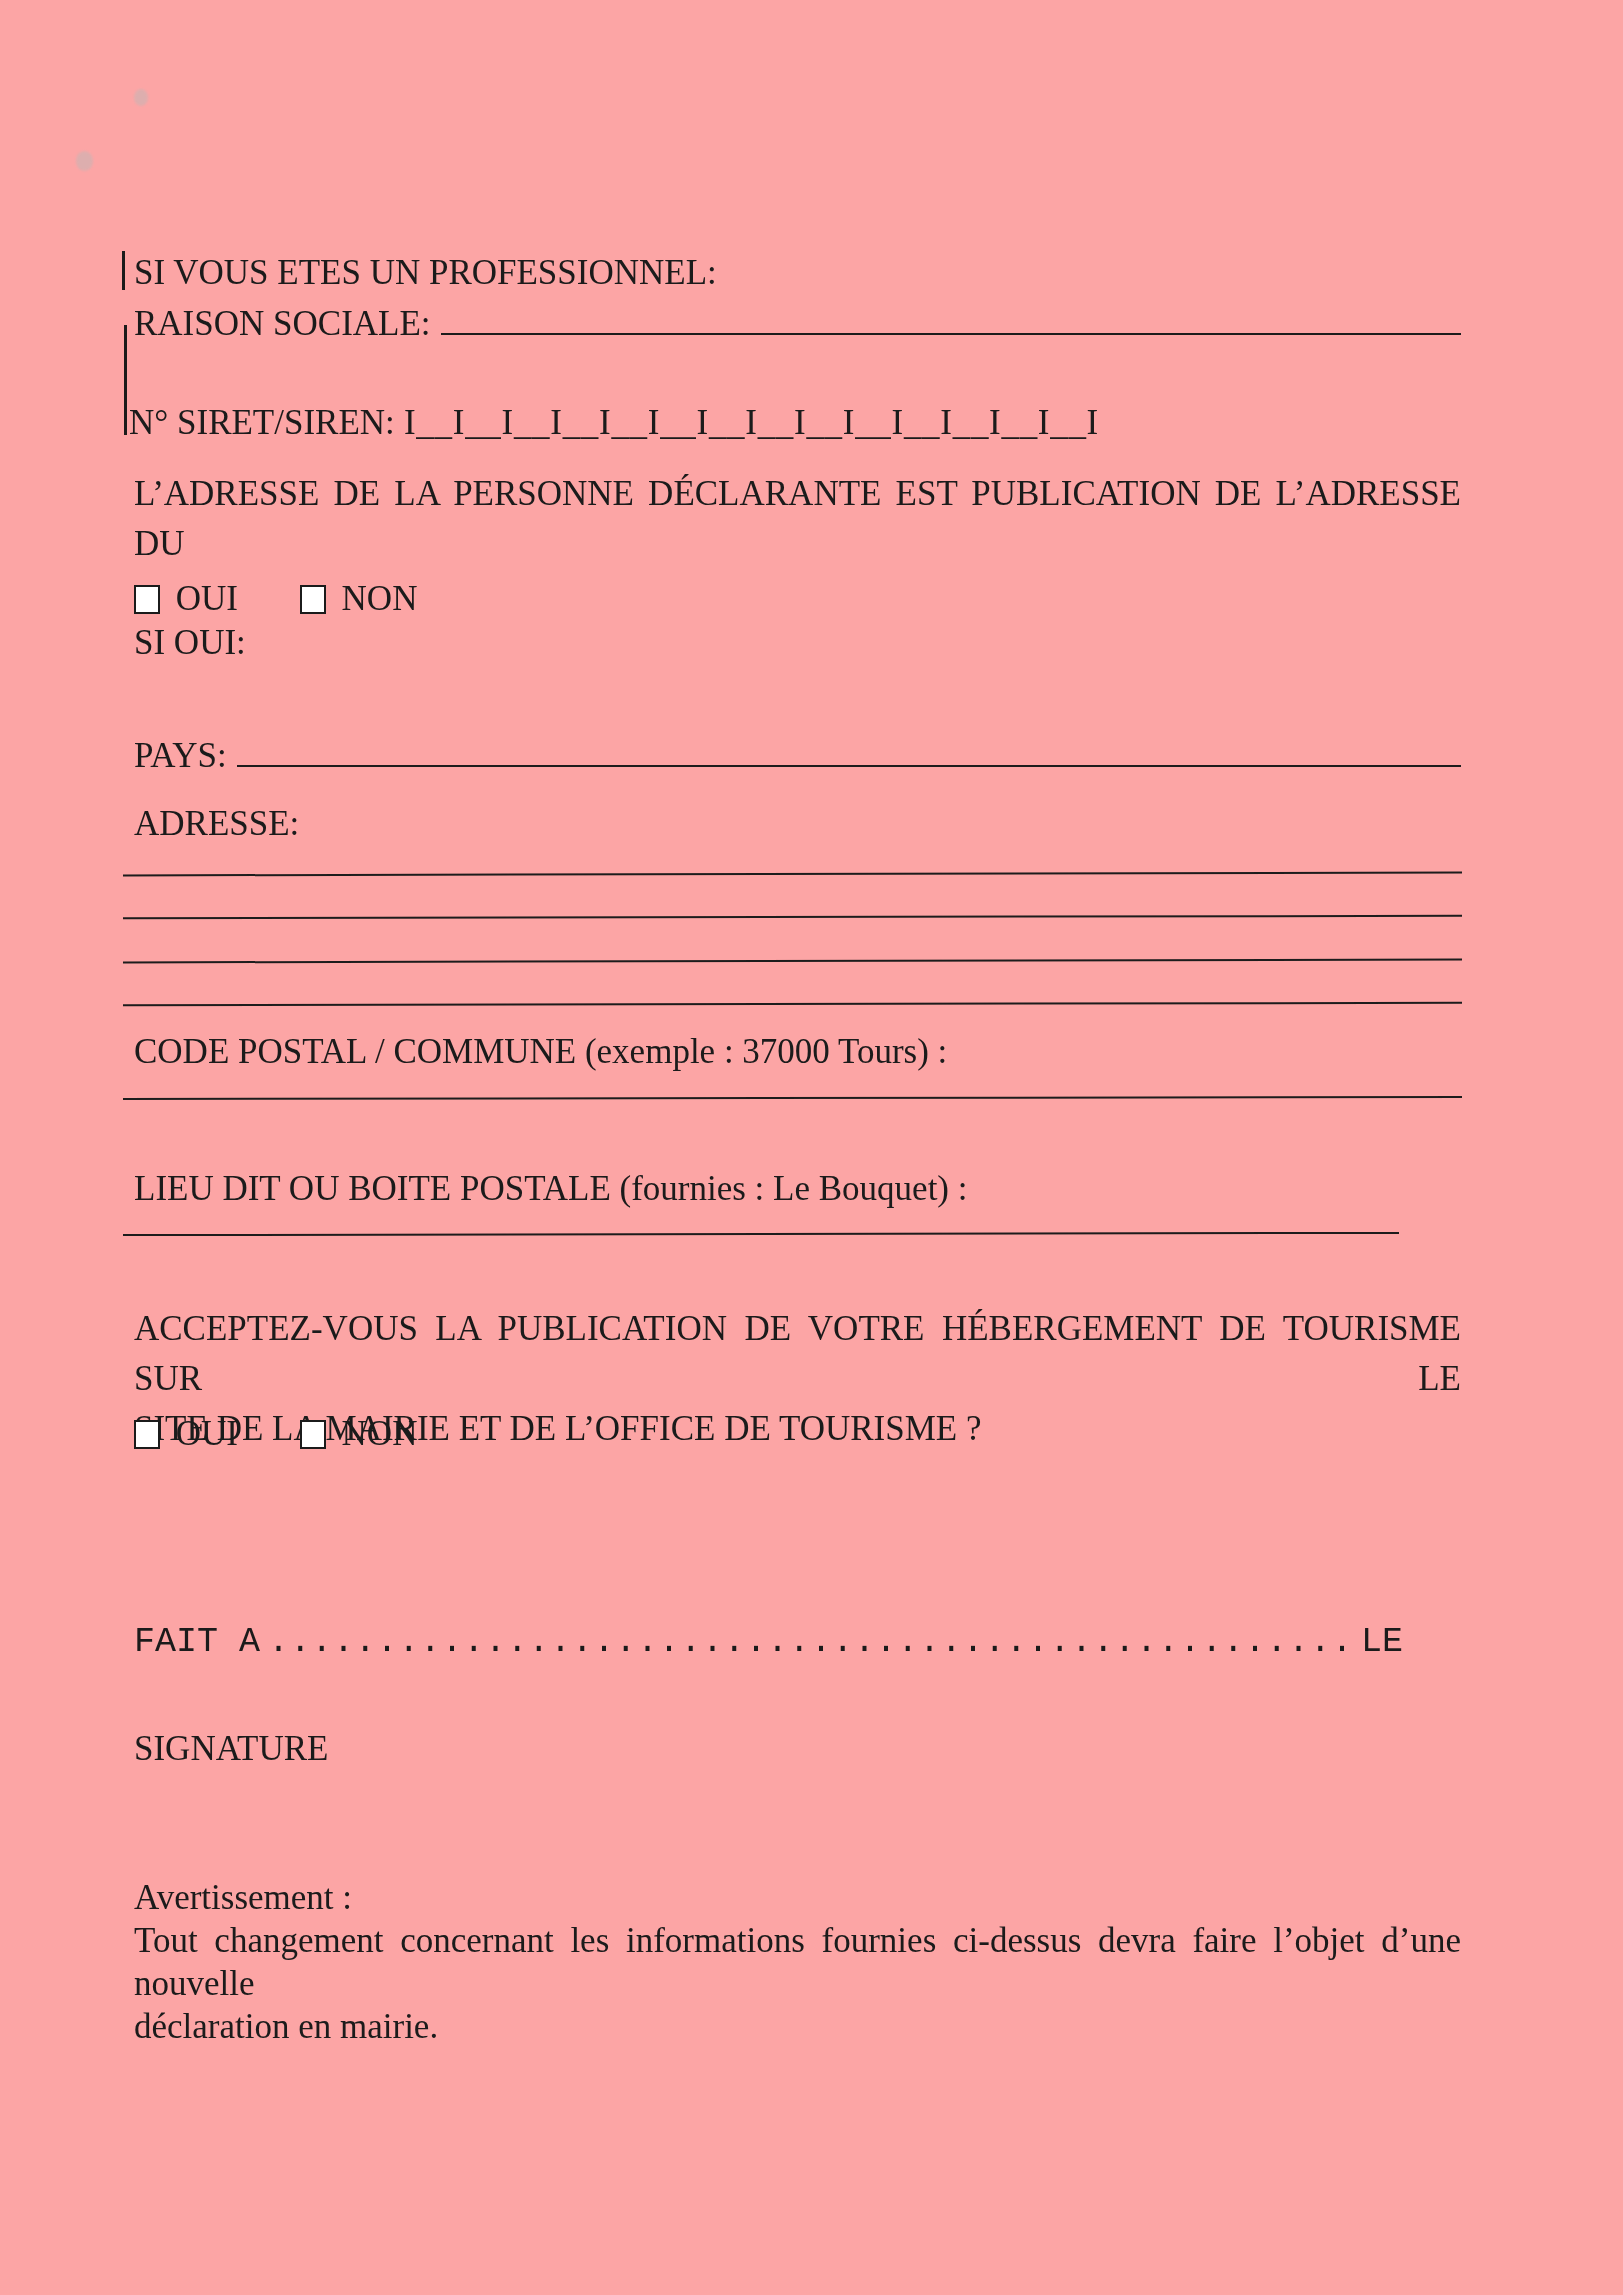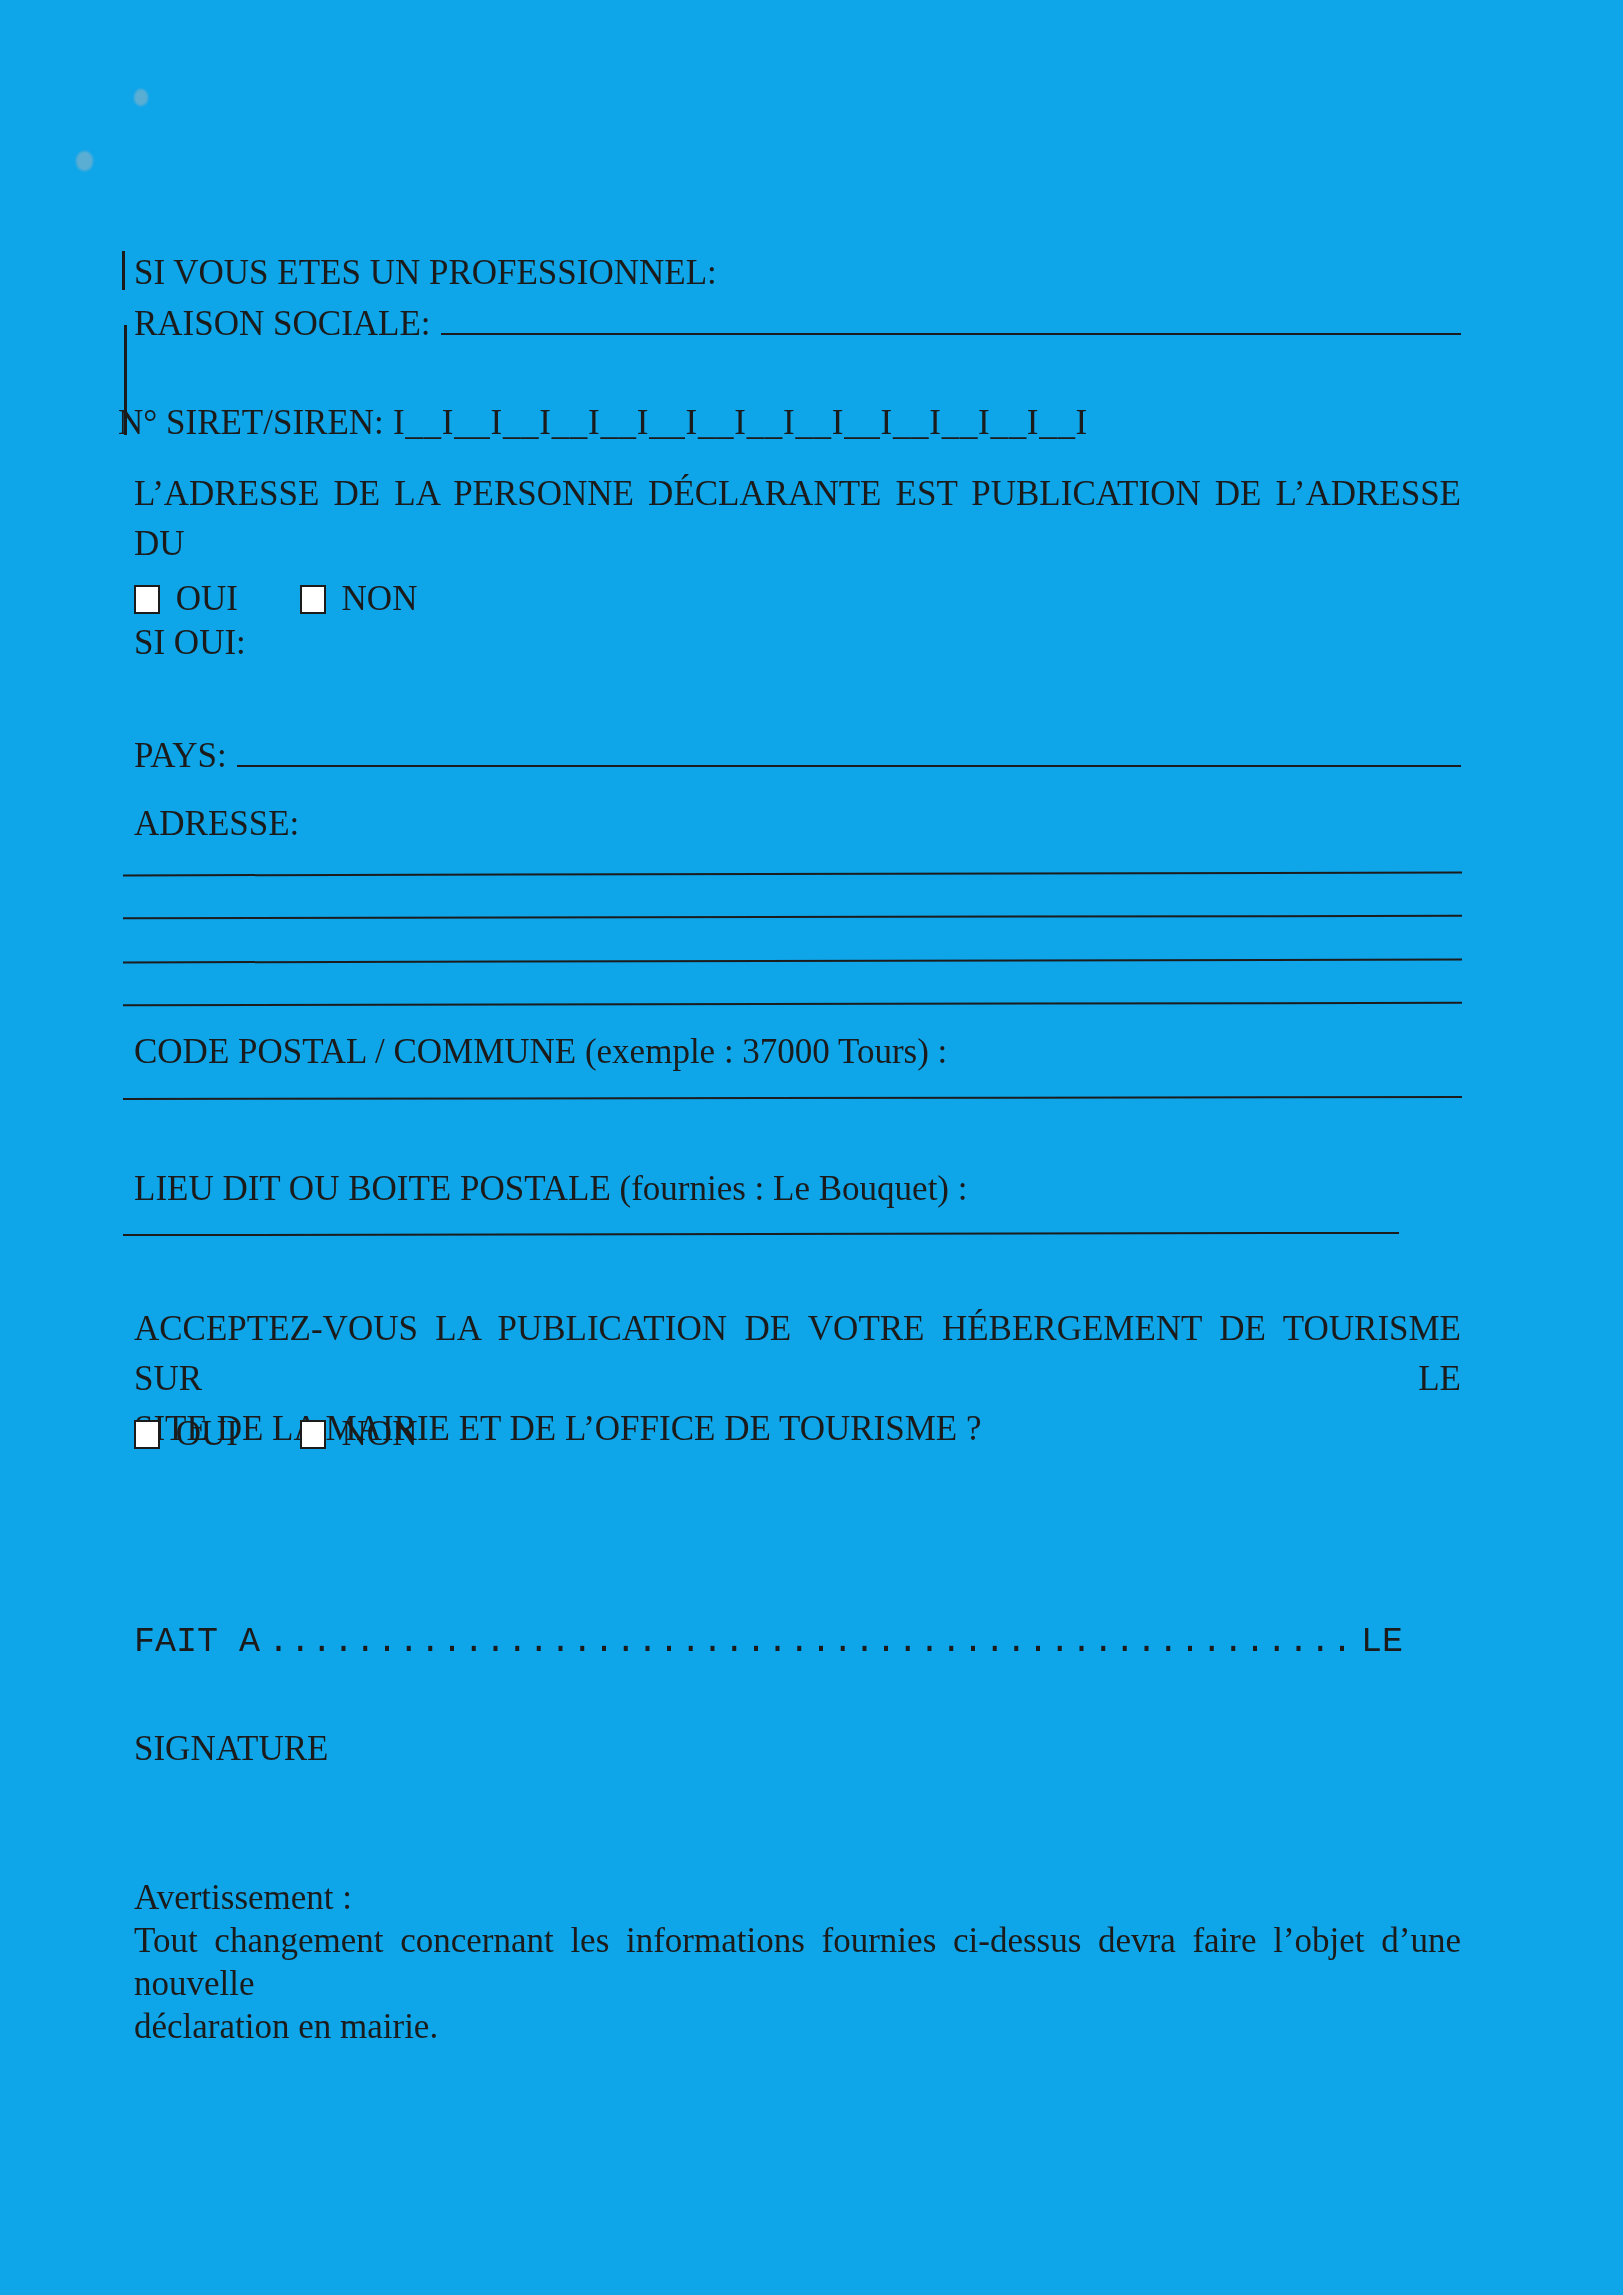--- a/index.html
+++ b/index.html
@@ -1,20 +1,20 @@
 <!DOCTYPE html>
 <html style="font-size:10.5px"><head>
 <meta charset="utf-8">
 <style>
   html, body { margin: 0; padding: 0; background: #ffffff; }
   .page {
     position: relative;
     width: 1623px;
     height: 2295px;
-    background: #0ea5e9;
+    background: #fca5a5;
     font-family: "Liberation Serif", "DejaVu Serif", serif;
     color: #1b1b1b;
     font-size: 35px;
     overflow: hidden;
   }
   .abs { position: absolute; }
   .label { white-space: nowrap; }
   .row { display: flex; align-items: baseline; }
   .fill-line {
     flex: 1 1 auto;
@@ -61,21 +61,21 @@
   <div class="abs change-bar" style="left:122px; top:251px; height:39px;"></div>
   <div class="abs change-bar" style="left:124px; top:325px; height:110px;"></div>
 
   <div class="abs label" style="left:134px; top:253px;">SI VOUS ETES UN PROFESSIONNEL:</div>
 
   <div class="abs row" style="left:134px; top:298px; width:1327px;">
     <span class="label">RAISON SOCIALE:</span>
     <span class="fill-line"></span>
   </div>
 
-  <div class="abs row" style="left:118px; top:403px;">
+  <div class="abs row" style="left:129px; top:403px;">
     <span class="label">N° SIRET/SIREN:</span>
     <span class="siret-boxes">I__I__I__I__I__I__I__I__I__I__I__I__I__I__I</span>
   </div>
 
   <div class="abs para" style="left:134px; top:469px; width:1327px;">
     <div class="justify-full">L’ADRESSE  DE  LA  PERSONNE  DÉCLARANTE  EST  PUBLICATION  DE  L’ADRESSE  DU</div>
   </div>
 
   <div class="abs checkbox-row" style="left:134px; top:579px;">
     <span class="checkbox-group">

